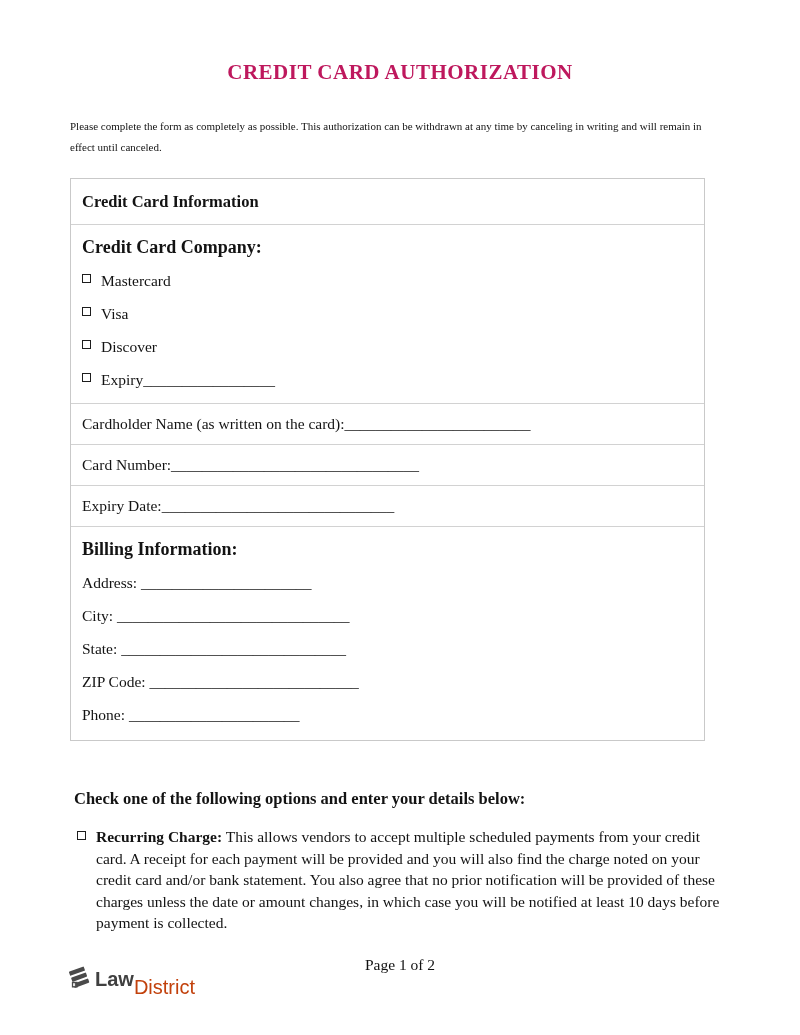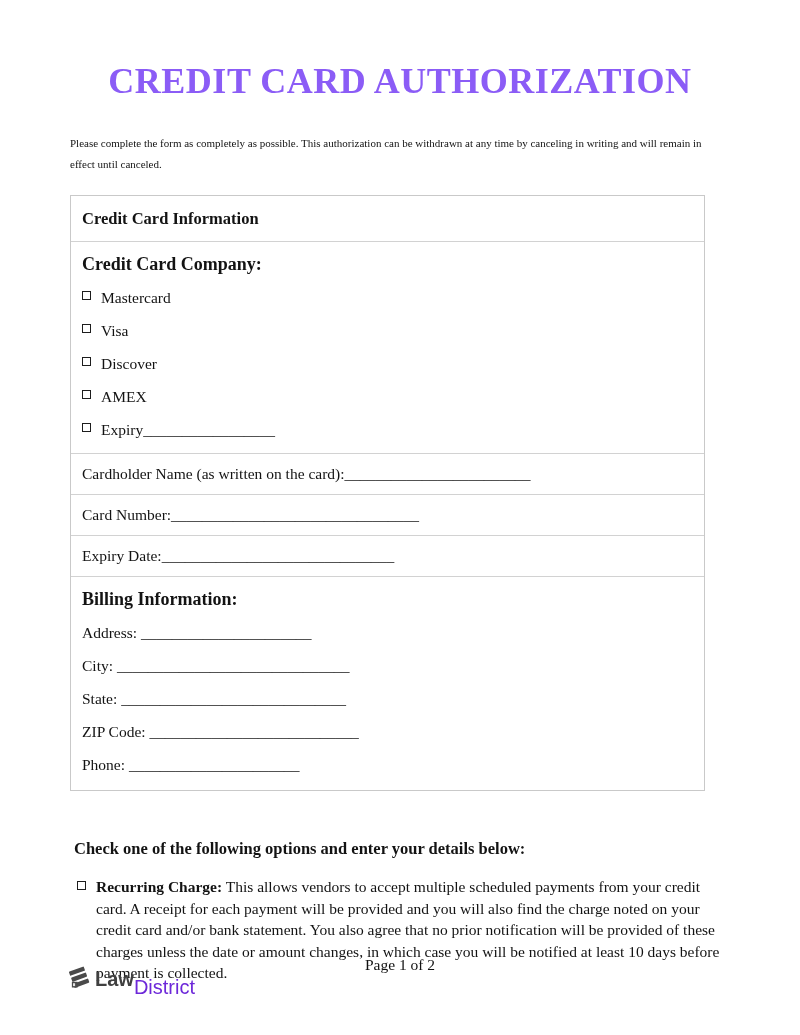--- a/index.html
+++ b/index.html
@@ -9,24 +9,24 @@
     font-family: "Liberation Serif", serif;
     color: #131313;
     overflow: hidden;
     position: relative;
   }
   .page { padding: 0 70px; }
 
   .doc-title {
     margin-top: 60px;
     text-align: center;
-    font-size: 36px;
+    font-size: 21px;
     font-weight: bold;
     letter-spacing: 0.5px;
-    color: #8b5cf6;
+    color: #be185d;
   }
 
   .intro {
     margin-top: 31px;
     font-size: 11px;
     line-height: 21px;
     max-width: 648px;
   }
 
   .card-box {
@@ -89,21 +89,21 @@
   .logo {
     position: absolute;
     left: 69px; top: 10px;
     display: flex;
     align-items: center;
     font-family: "Liberation Sans", sans-serif;
     font-size: 20px;
   }
   .logo-icon { margin-right: 5px; display: inline-block; }
   .logo-law { font-weight: bold; color: #404040; }
-  .logo-district { font-weight: normal; color: #6d28d9; margin-top: 16px; }
+  .logo-district { font-weight: normal; color: #c2410c; margin-top: 16px; }
   .page-number {
     position: absolute;
     left: 50%;
     transform: translateX(-50%);
     top: 6px;
     font-size: 15.5px;
     color: #111111;
   }
 </style>
 </head>
@@ -123,23 +123,20 @@
       <div class="section-label">Credit Card Company:</div>
 
       <div class="chk-item">
         <span class="checkbox"></span><span>Mastercard</span>
       </div>
       <div class="chk-item">
         <span class="checkbox"></span><span>Visa</span>
       </div>
       <div class="chk-item">
         <span class="checkbox"></span><span>Discover</span>
-      </div>
-      <div class="chk-item">
-        <span class="checkbox"></span><span>AMEX</span>
       </div>
       <div class="chk-item">
         <span class="checkbox"></span><span>Expiry</span><span>_________________</span>
       </div>
     </div>
 
     <div class="box-row field-row">
       <span>Cardholder Name (as written on the card):</span><span>________________________</span>
     </div>
 

